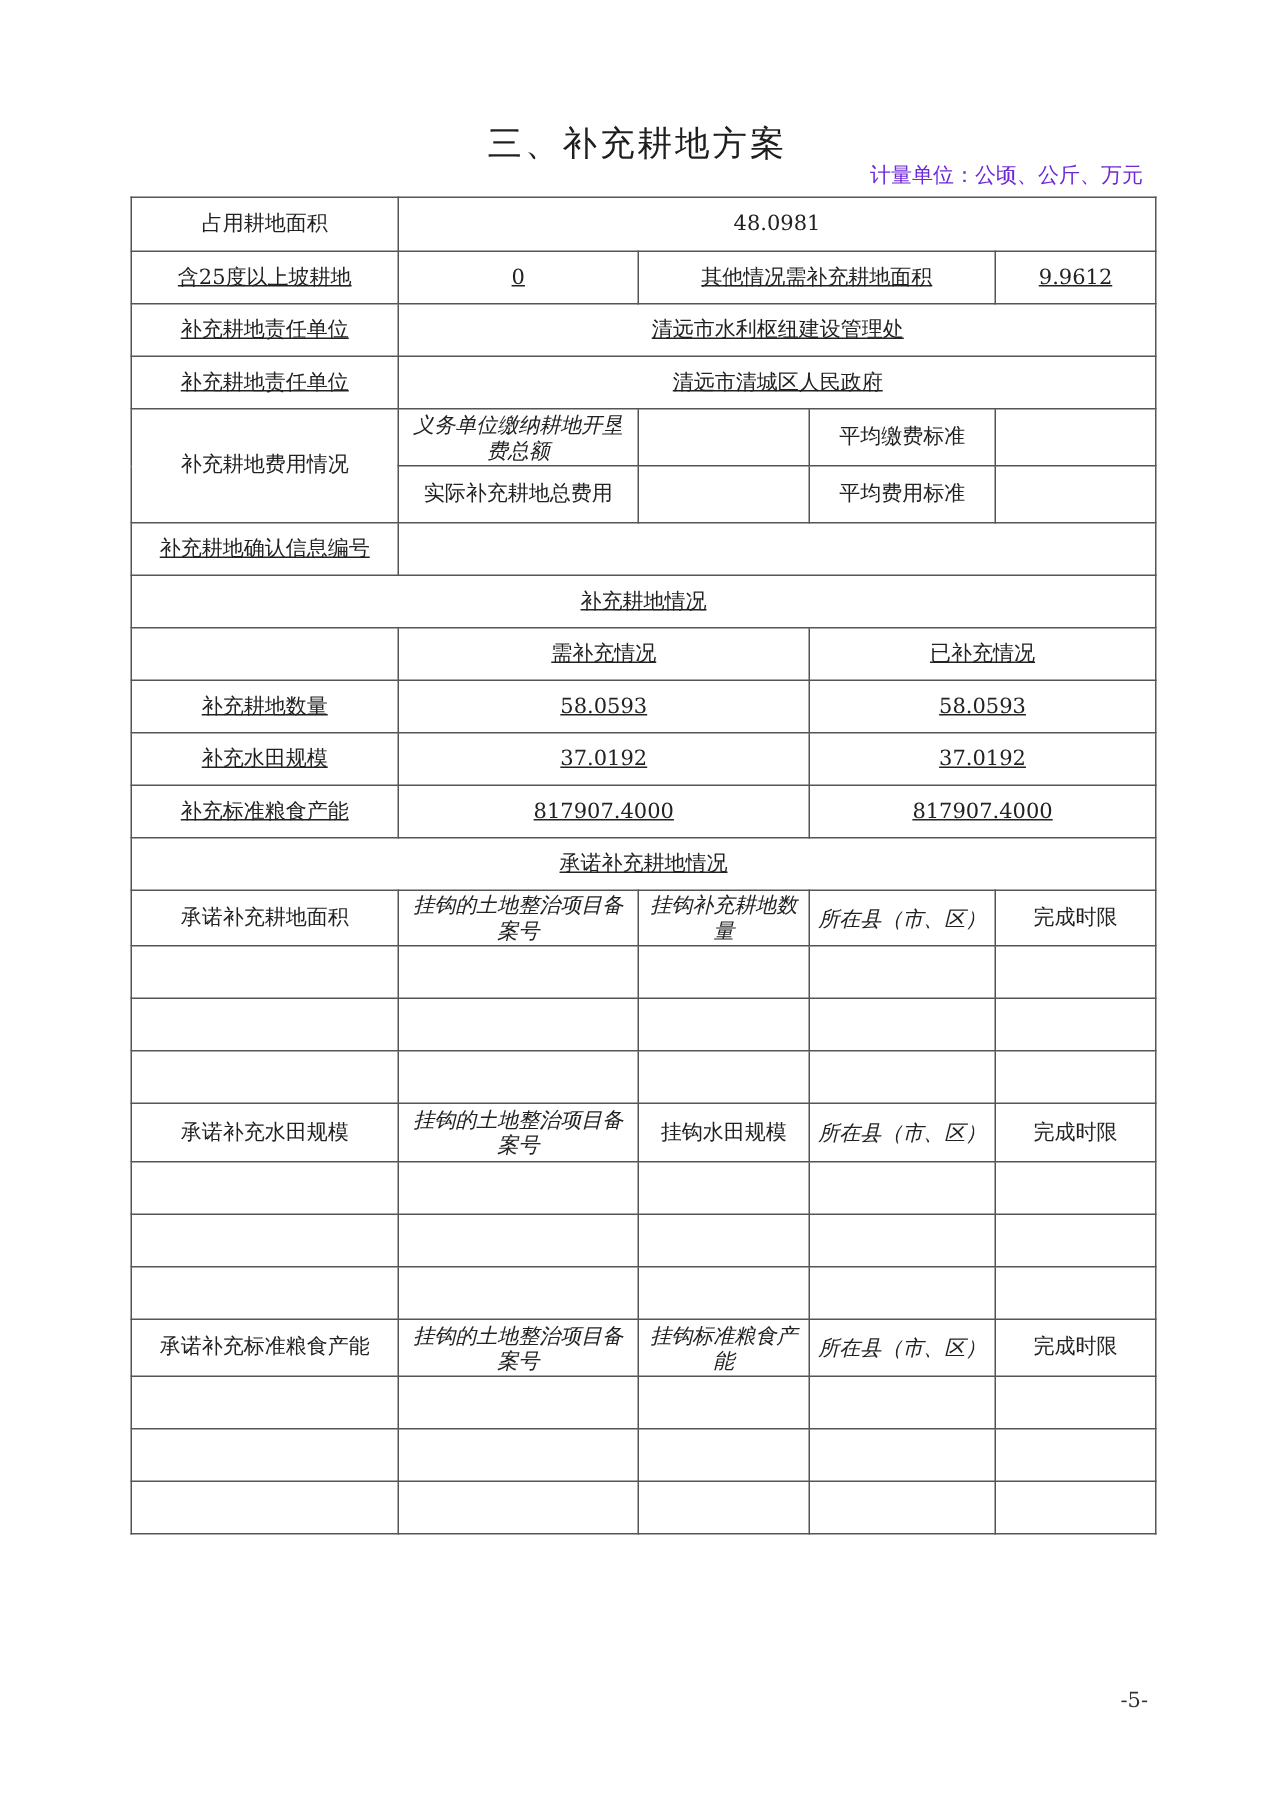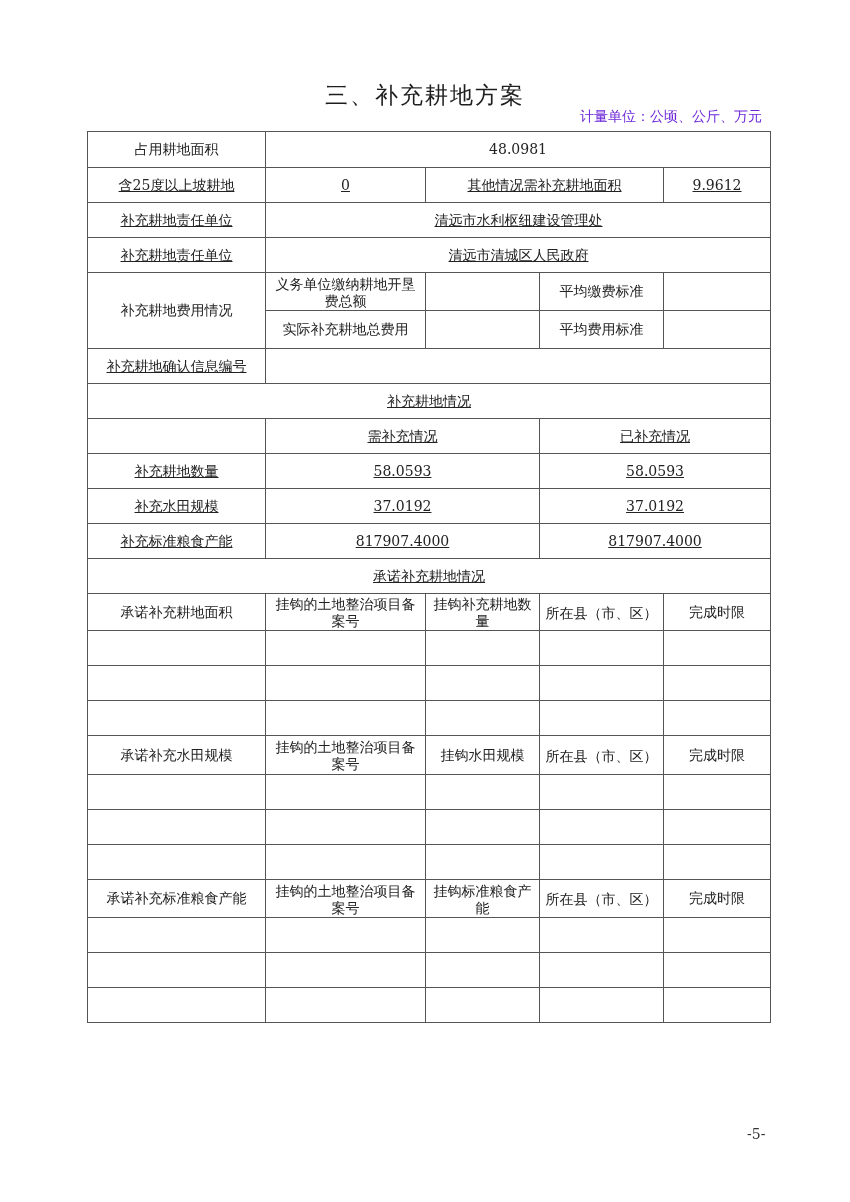--- a/index.html
+++ b/index.html
@@ -4,21 +4,21 @@
 <style>
   html, body { margin:0; padding:0; background:#fff; }
   body { width:850px; height:1202px; position:relative; font-family:"DejaVu Serif","Liberation Serif",serif; color:#222; overflow:hidden; }
   .title { position:absolute; left:0; width:850px; top:80px; text-align:center; font-size:23px; letter-spacing:2px; font-family:"DejaVu Sans","Liberation Sans",sans-serif; color:#1e1e1e; }
   .unit { position:absolute; right:88px; top:108px; font-size:14px; color:#6d28d9; }
   table.main { position:absolute; left:87px; top:131px; width:683px; border-collapse:collapse; table-layout:fixed; }
   table.main td { border:1.6px solid #555; font-size:14px; text-align:center; vertical-align:middle; padding:0 3px; line-height:17px; overflow:hidden; }
   td.left { text-align:left; padding-left:4px !important; }
   .h38 { height:36px; }
   .h37 { height:35px;text-decoration:underline; }
-  .hdr2 { line-height:16px; padding-top:2px !important; }
+  .hdr2 { line-height:16px; padding-top:2px !important;font-style:italic; }
   .pagenum { position:absolute; left:747px; top:1126px; font-size:14px; color:#333; }
 </style>
 </head>
 <body>
 
 <div class="title">三、补充耕地方案</div>
 <div class="unit">计量单位：公顷、公斤、万元</div>
 
 <table class="main">
   <colgroup>

